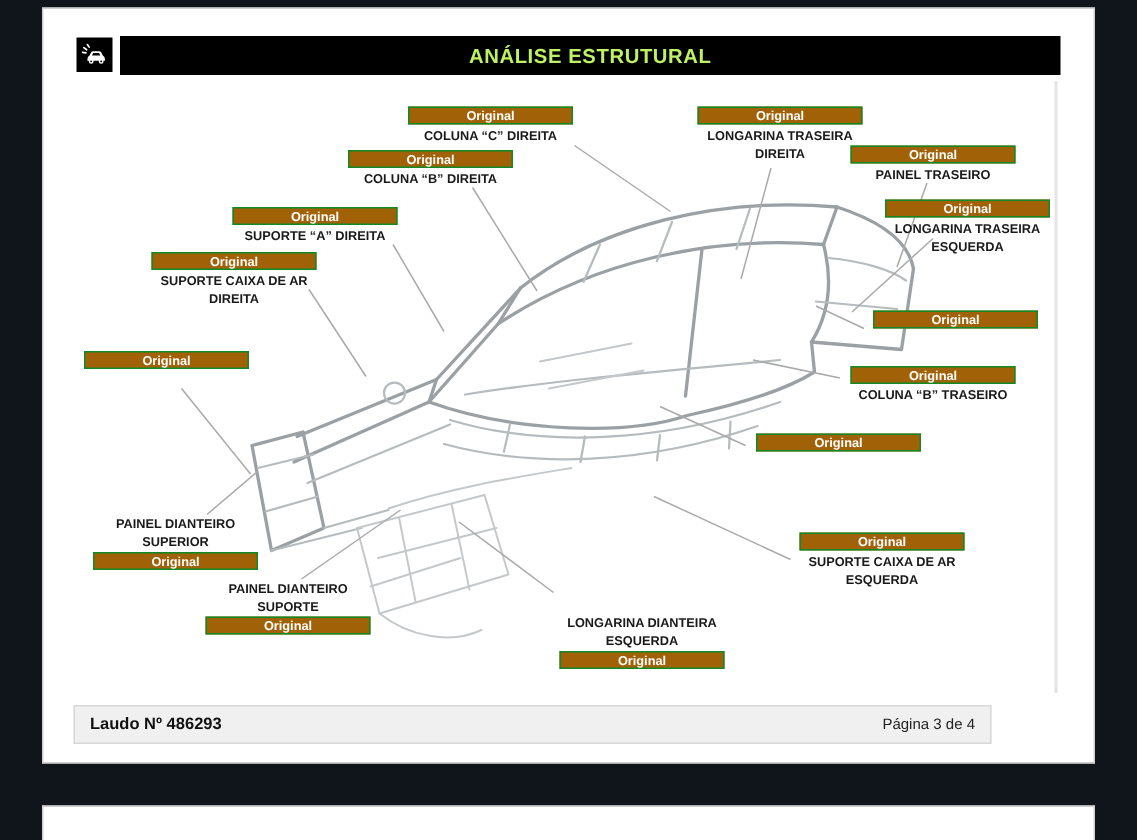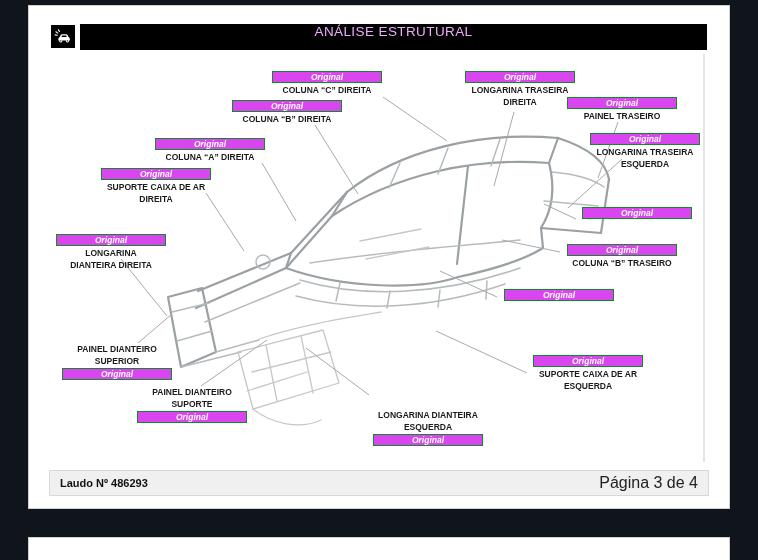--- a/index.html
+++ b/index.html
@@ -13,47 +13,46 @@
     border:1px solid #cfcfcf;box-sizing:border-box;
   }
   #page1{top:5px;height:504px;}
   #page2{top:537px;height:23px;border-bottom:none;}
   #icon-box{
     position:absolute;left:51px;top:25px;width:24px;height:23px;
     background:#000;display:flex;align-items:center;justify-content:center;
   }
   #title-bar{
     position:absolute;left:80px;top:24px;width:627px;height:26px;
-    background:#000;color:#f0abfc;display:flex;align-items:flex-start;justify-content:center;
-    font-size:13.5px;font-weight:normal;letter-spacing:.4px;
+    background:#000;color:#bef264;display:flex;align-items:center;justify-content:center;
+    font-size:13.5px;font-weight:bold;letter-spacing:.4px;
   }
   #overlay-svg{position:absolute;left:0;top:0;width:758px;height:560px;pointer-events:none;}
   .callout{
     position:absolute;width:170px;text-align:center;line-height:12px;
     font-size:8.5px;font-weight:bold;color:#1a1a1a;letter-spacing:0;
   }
   .callout .line{white-space:nowrap;}
   .badge{
     display:inline-block;width:110px;height:12px;line-height:11px;
     font-size:8.5px;font-weight:bold;color:#ffffff;
-    background:#d946ef;border:1px solid #0F8A27;box-sizing:border-box;
+    background:#a16207;border:1px solid #0F8A27;box-sizing:border-box;
     margin:1px 0;
-    font-style:italic;
   }
   #content-right-rule{
     position:absolute;left:703px;top:54px;width:2px;height:408px;background:#e4e4e4;
   }
   #footer-bar{
-    position:absolute;left:49px;top:470px;width:660px;height:26px;
+    position:absolute;left:49px;top:470px;width:612px;height:26px;
     background:#f0f0f0;border:1px solid #d8d8d8;box-sizing:border-box;
     display:flex;align-items:center;justify-content:space-between;
     padding:0 10px;
   }
   #footer-laudo{font-size:11px;font-weight:bold;color:#111;}
-  #footer-page{font-size:16px;color:#222;}
+  #footer-page{font-size:10px;color:#222;}
 </style>
 </head>
 <body>
 
 <div class="page" id="page1"></div>
 <div class="page" id="page2"></div>
 
 <div id="icon-box">
   <svg width="20" height="19" viewBox="0 0 24 24">
     <g stroke="#ffffff" stroke-width="1.4" fill="none" stroke-linecap="round">
@@ -167,21 +166,21 @@
     </div>
     <div class="callout" style="left: 537px; top: 96px;">
       <div><span class="badge">Original</span></div>
       <div>
         <div class="line">PAINEL TRASEIRO</div>
       </div>
     </div>
     <div class="callout" style="left: 125px; top: 137px;">
       <div><span class="badge">Original</span></div>
       <div>
-        <div class="line">COLUNA “A” DIREITA</div>
+        <div class="line">SUPORTE “A” DIREITA</div>
       </div>
     </div>
     <div class="callout" style="left: 560px; top: 132px;">
       <div><span class="badge">Original</span></div>
       <div>
         <div class="line">LONGARINA TRASEIRA</div>
         <div class="line">ESQUERDA</div>
       </div>
     </div>
     <div class="callout" style="left: 71px; top: 167px;">
@@ -195,24 +194,20 @@
       <div><span class="badge">Original</span></div>
     </div>
     <div class="callout" style="left: 537px; top: 243px;">
       <div><span class="badge">Original</span></div>
       <div>
         <div class="line">COLUNA “B” TRASEIRO</div>
       </div>
     </div>
     <div class="callout" style="left: 26px; top: 233px;">
       <div><span class="badge">Original</span></div>
-      <div>
-        <div class="line">LONGARINA</div>
-        <div class="line">DIANTEIRA DIREITA</div>
-      </div>
     </div>
     <div class="callout" style="left: 474px; top: 288px;">
       <div><span class="badge">Original</span></div>
     </div>
     <div class="callout" style="left: 503px; top: 354px;">
       <div><span class="badge">Original</span></div>
       <div>
         <div class="line">SUPORTE CAIXA DE AR</div>
         <div class="line">ESQUERDA</div>
       </div>

